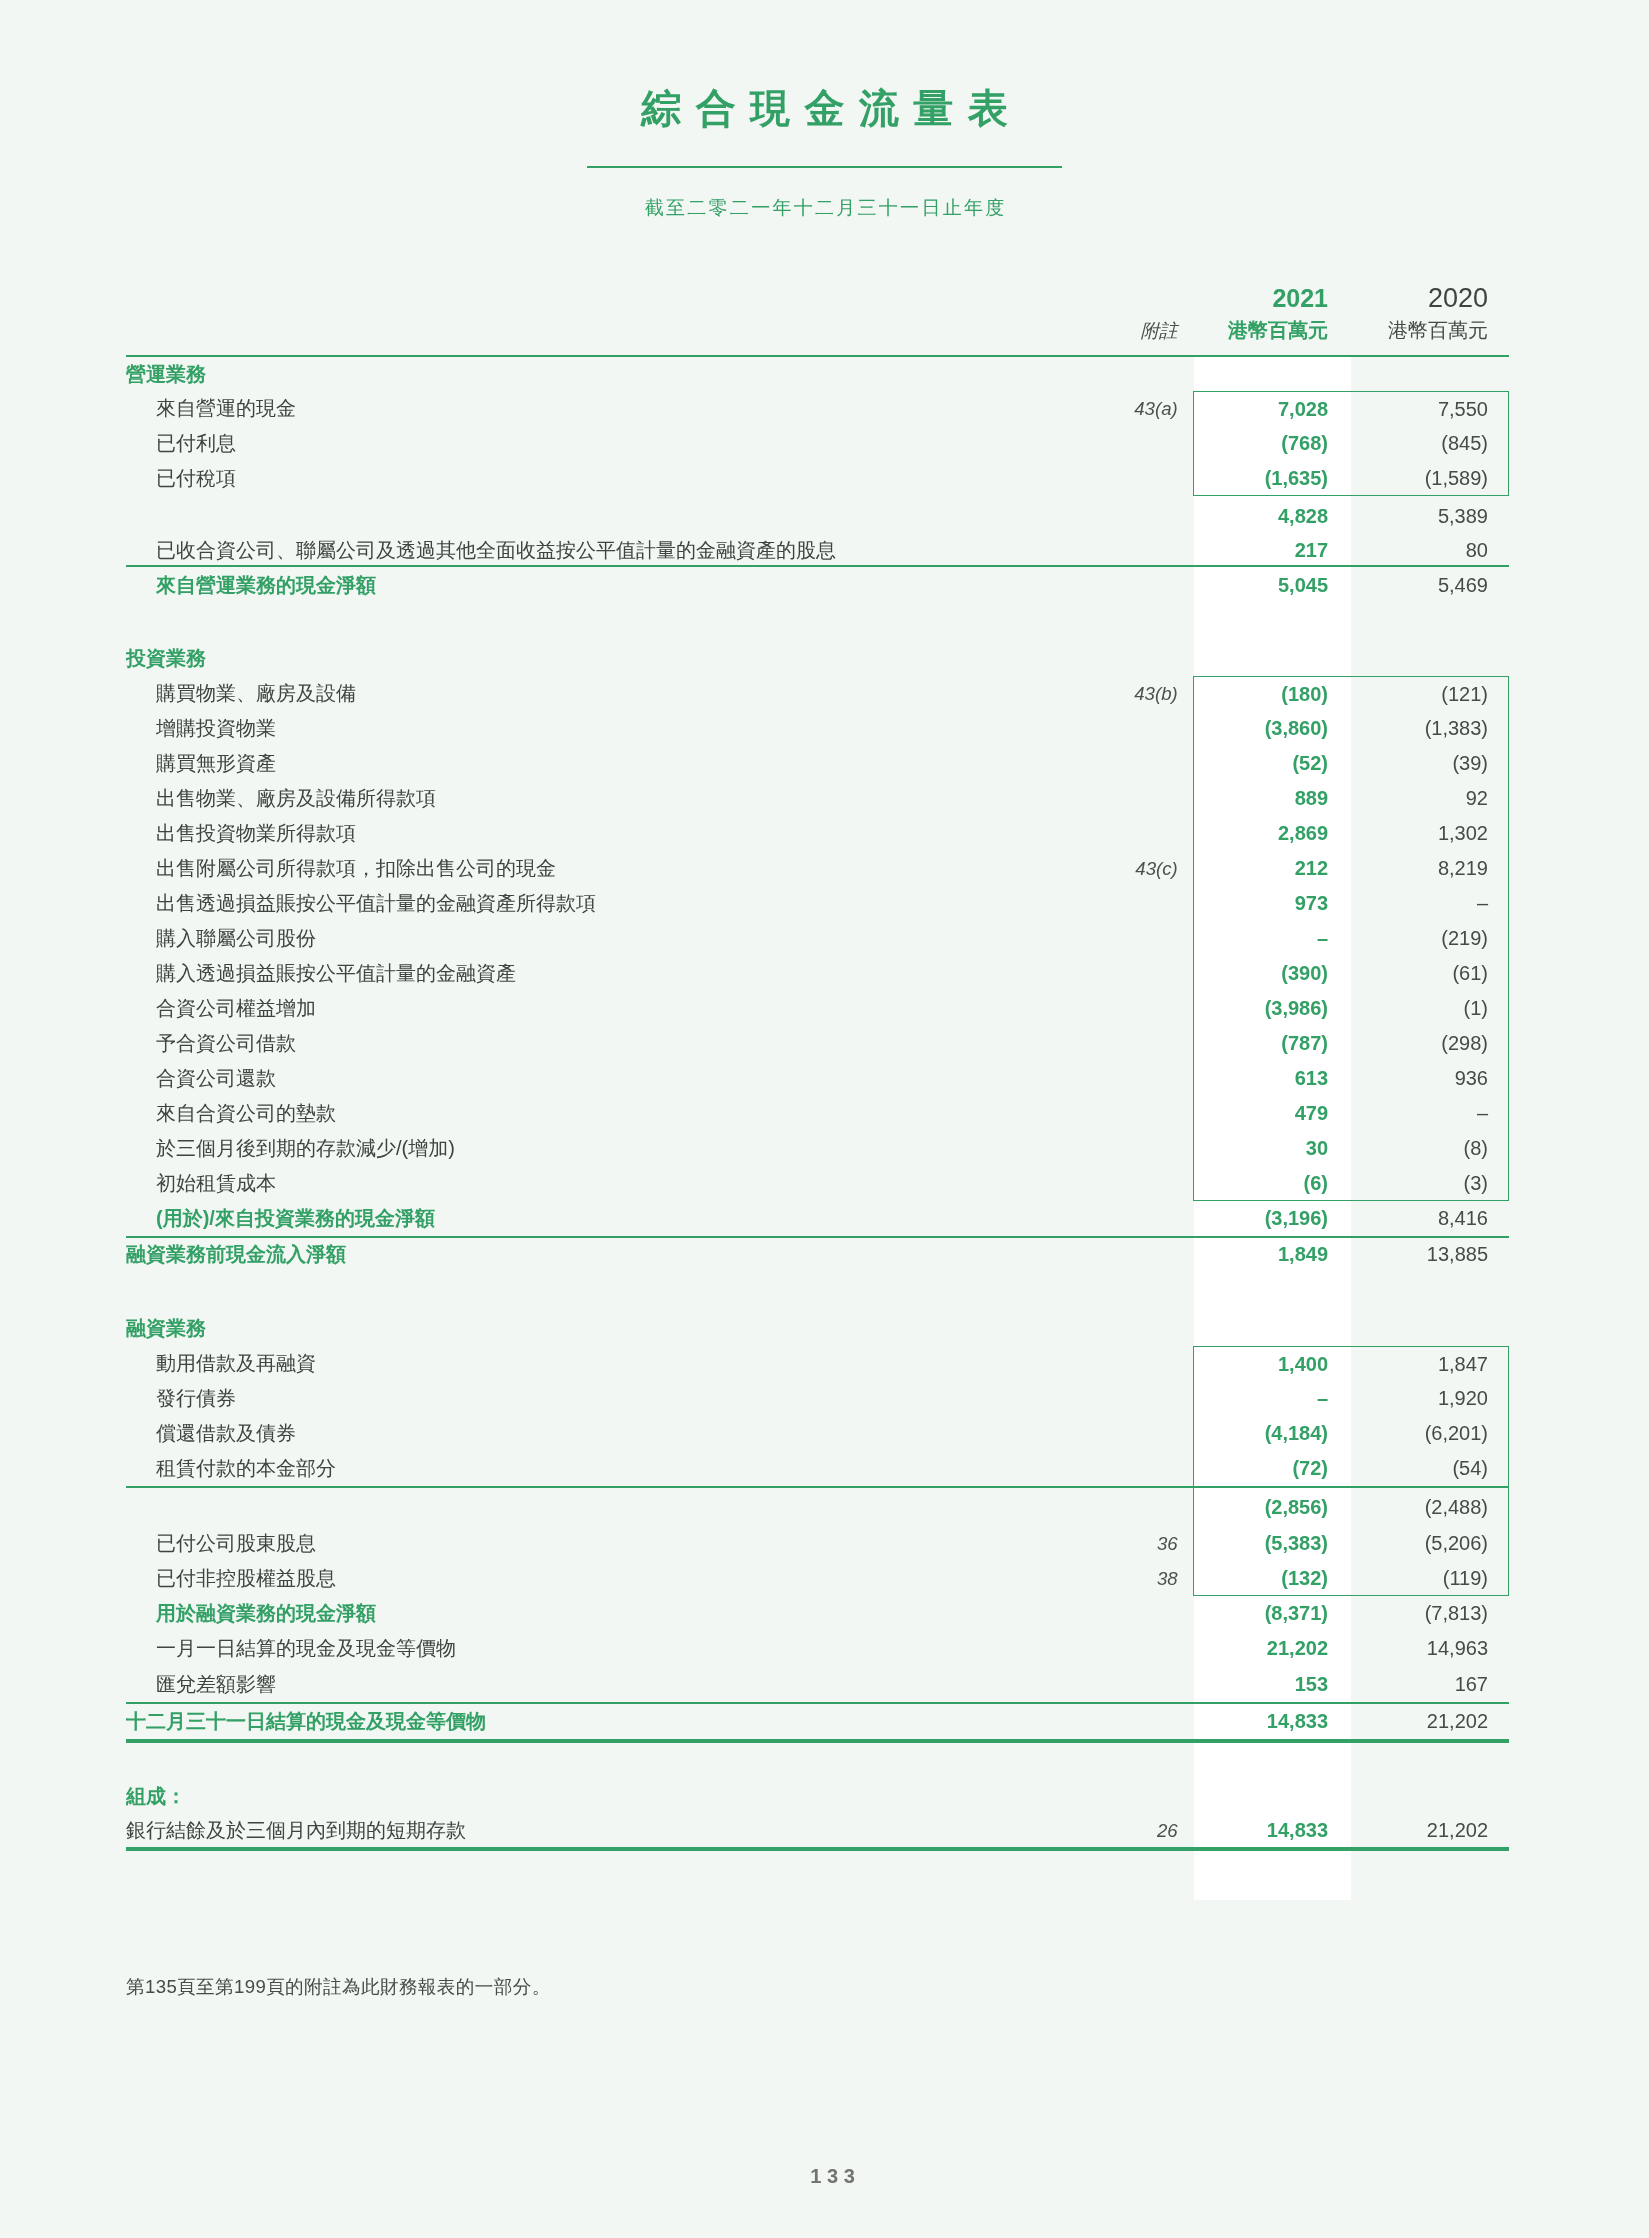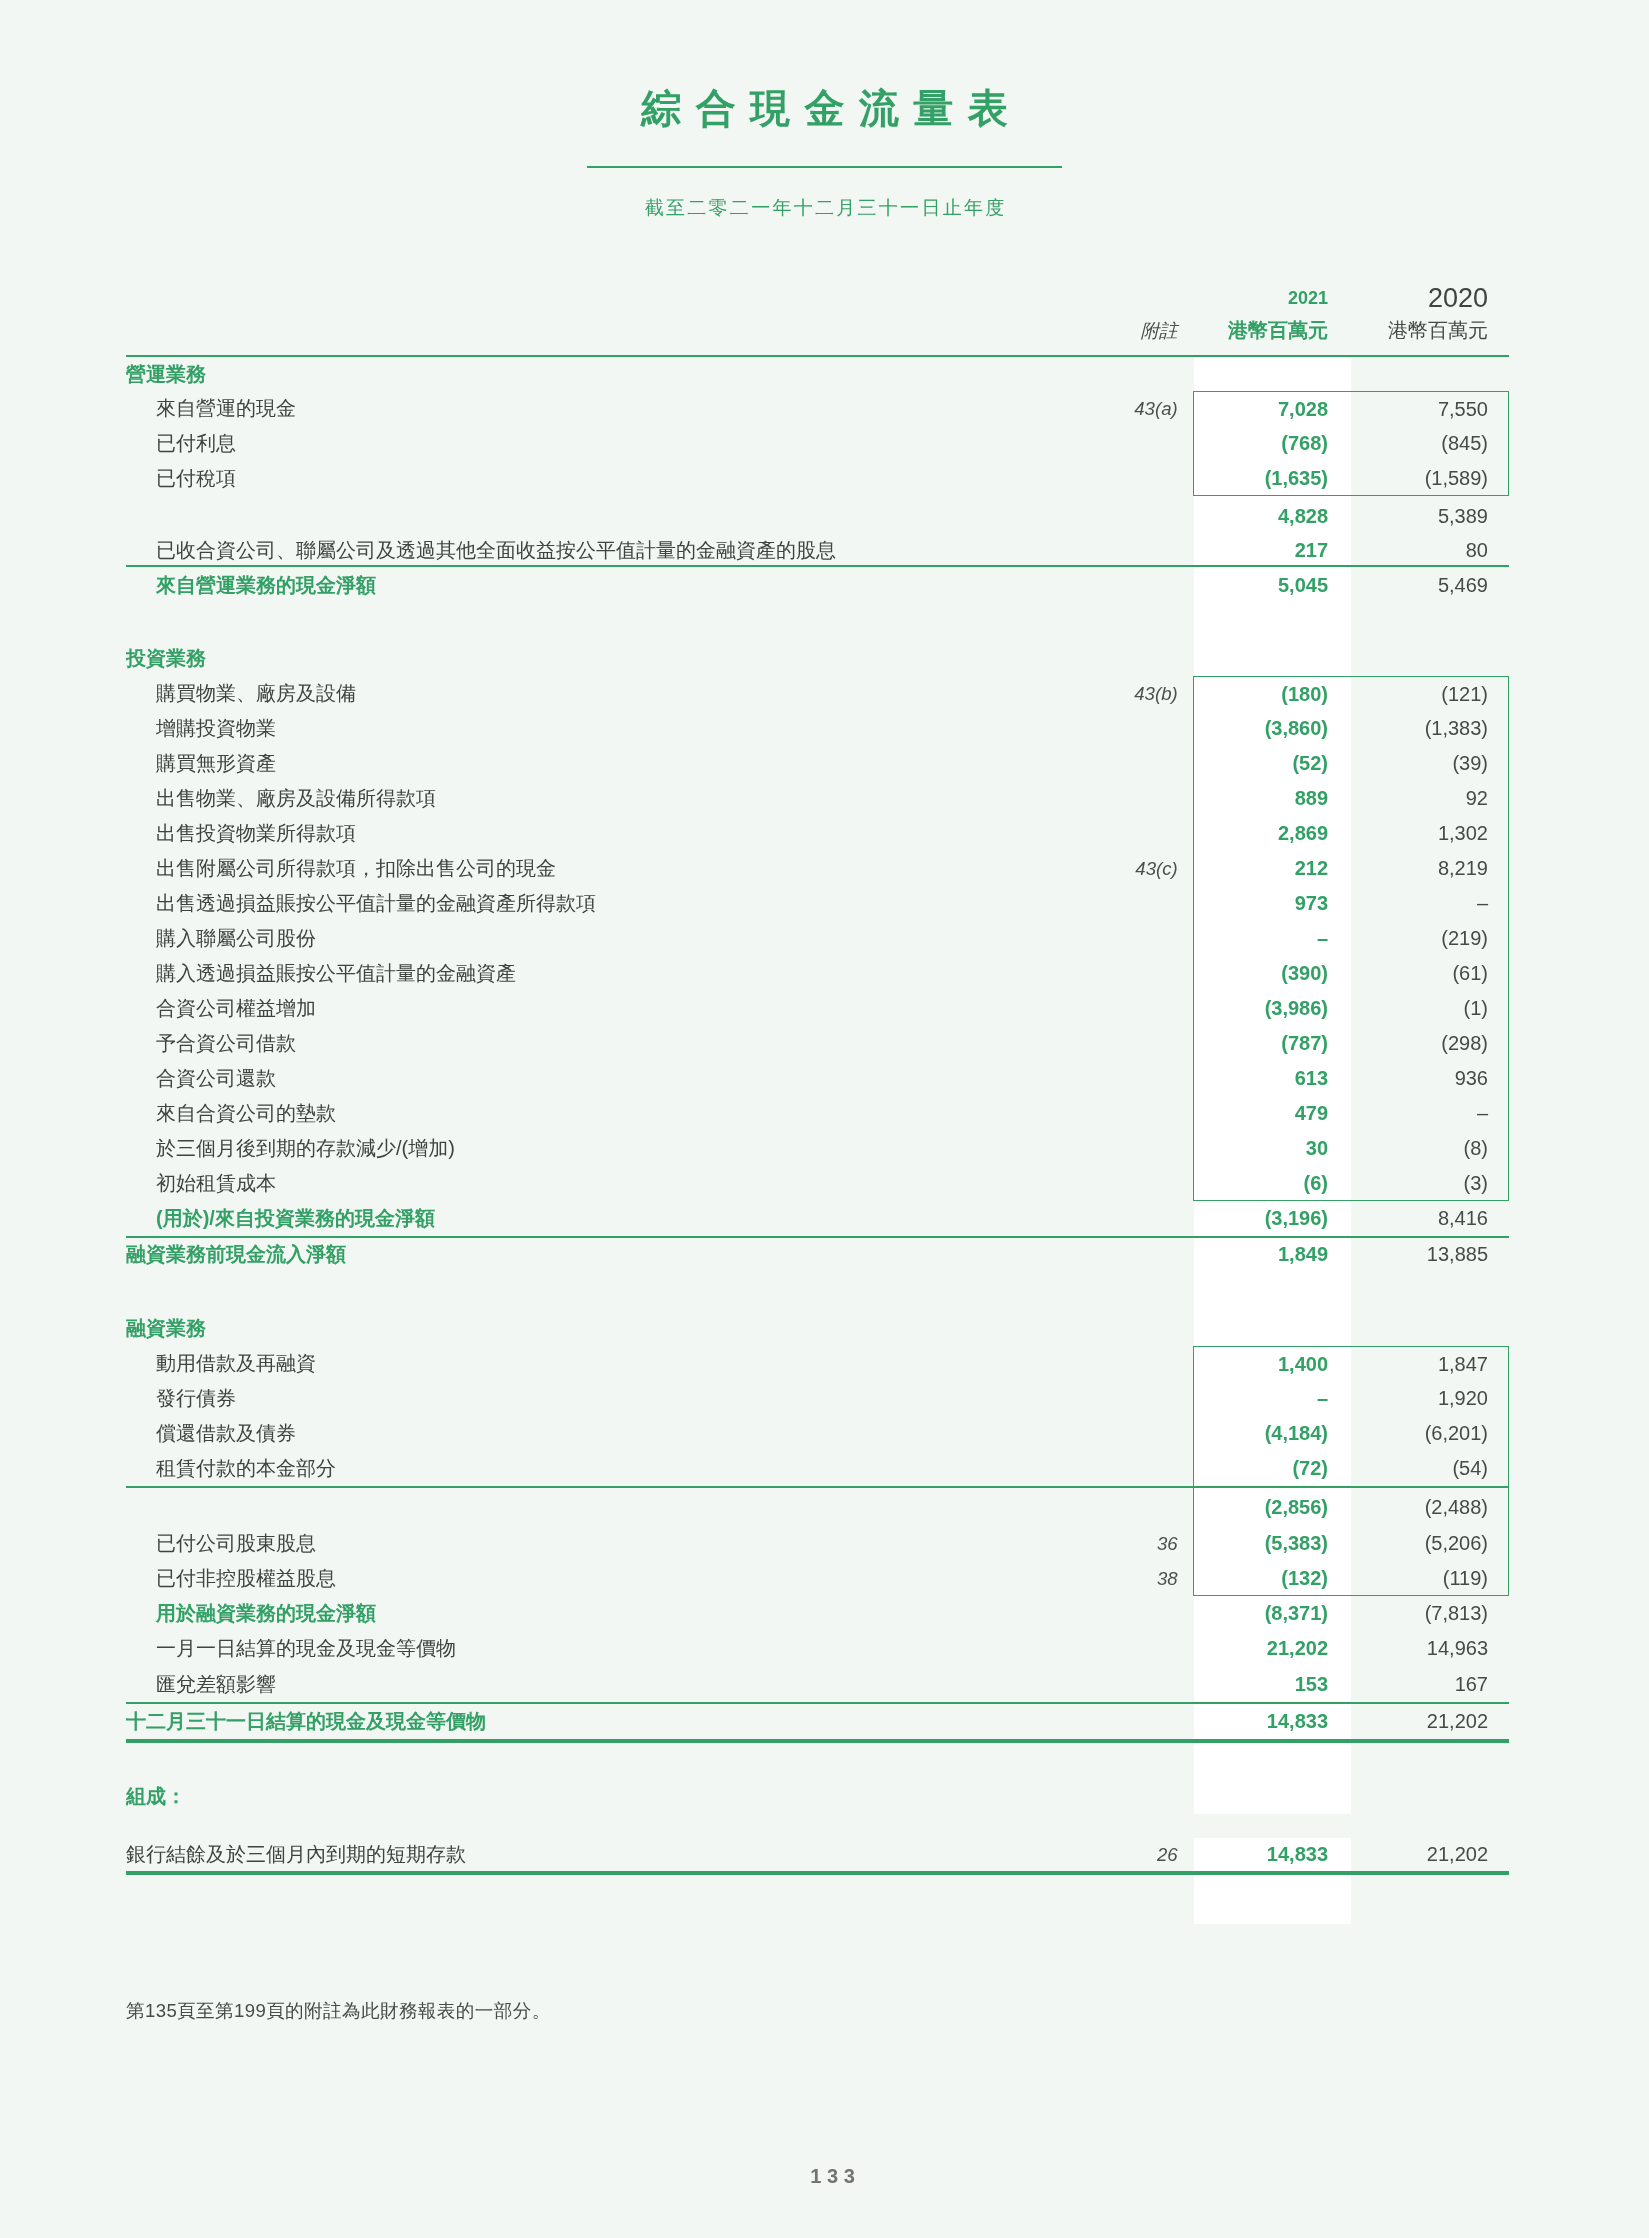--- a/index.html
+++ b/index.html
@@ -73,32 +73,32 @@
     white-space:nowrap;
   }
   .v2{
     width:158px;box-sizing:border-box;padding-right:20px;
     display:flex;align-items:center;justify-content:flex-end;
     font-size:20px;font-weight:400;color:var(--num2020);
     white-space:nowrap;
   }
   
   .hdr .v1{background:transparent;}
-  .hdr-year .v1{font-size:18px;font-weight:700;}
+  .hdr-year .v1{font-size:25px;font-weight:700;}
   .hdr-year .v2{font-size:27px;color:#3e4441;}
   .hdr-unit .v1{font-weight:600;}
   .hdr-year{height:33px;}
   .hdr-unit{height:31px;margin-bottom:9.3px;}
   
   .section54{height:36px;}
   .section{height:35px;}
   .item{height:35px;}
   .itemi{height:35px;}
   .item44{height:29px;}
-  .item50{height:33px;margin-top:24px;}
+  .item50{height:33px;}
   .item54{height:36px;gap:40px;}
   .item56{height:37px;}
   .net58{height:39px;}
   .subtotal60{height:40px;}
   .spacer56{height:37px;}
   .spacer60{height:40px;}
   .spacer80{height:53px;}
   
   .rule-thin{border-top:2px solid var(--accent);}
   .rule-thick{border-top:4px solid var(--accent);}

